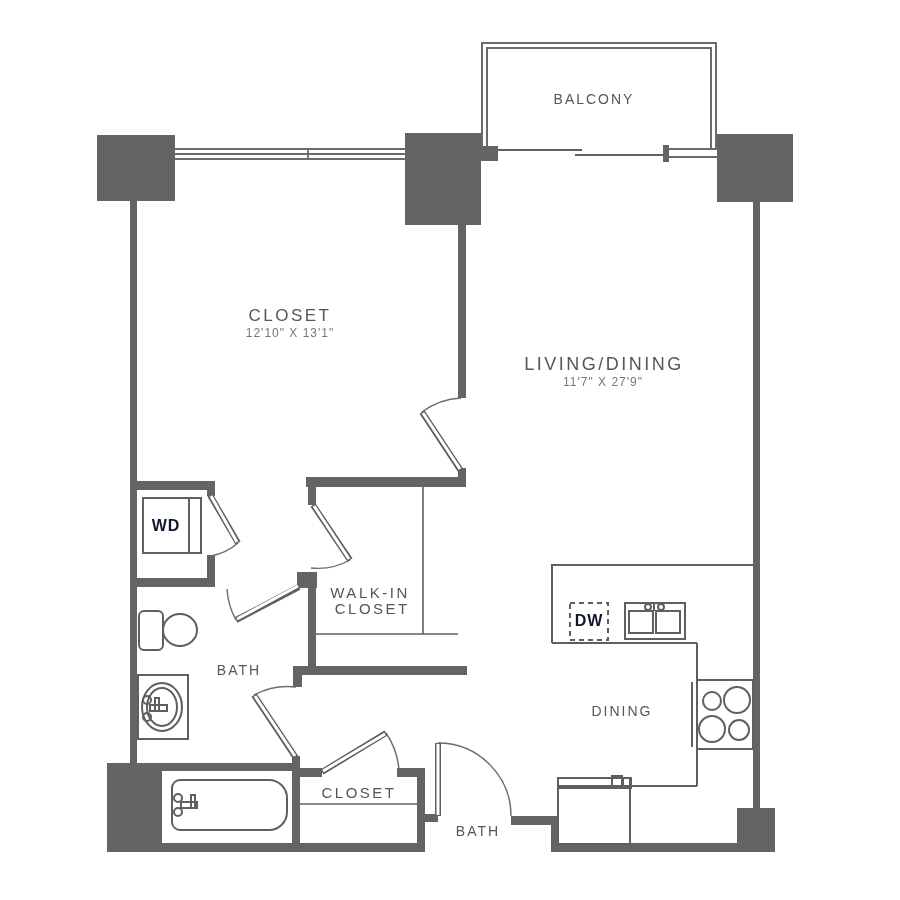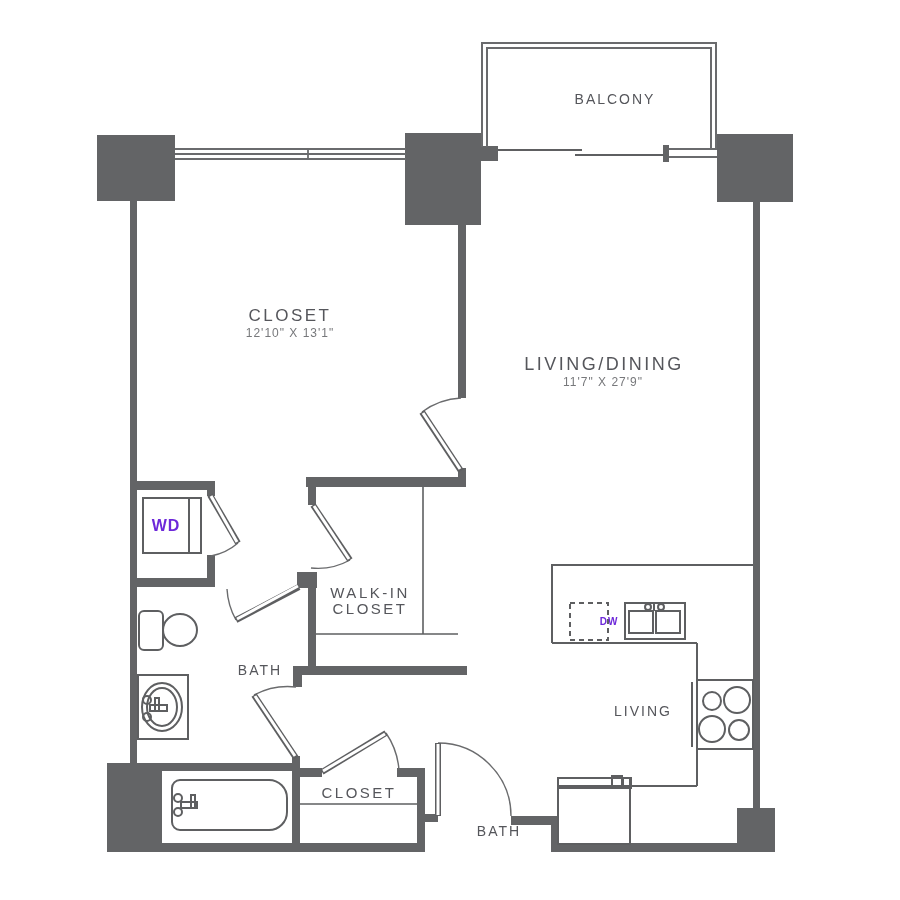--- a/index.html
+++ b/index.html
@@ -1,27 +1,27 @@
 <!DOCTYPE html>
 <html><head>
 <meta charset="utf-8">
 <style>
   html,body{margin:0;padding:0;background:#ffffff;}
   #plan{position:relative;width:900px;height:900px;background:#ffffff;overflow:hidden;
         font-family:"Liberation Sans", sans-serif;}
   #plan svg{position:absolute;left:0;top:0;}
   .room-label{position:absolute;transform:translate(-50%,-50%);color:#55565b;
       font-size:16px;letter-spacing:2.5px;font-weight:400;white-space:nowrap;text-align:center;}
-  .room-label.small{font-size:14px;letter-spacing:2px;margin-left:21px;}
+  .room-label.small{font-size:14px;letter-spacing:2px;}
   .room-dims{position:absolute;transform:translate(-50%,-50%);color:#77787b;
       font-size:12px;letter-spacing:1px;white-space:nowrap;}
-  .two-line{line-height:16px;font-size:15px;}
-  .fixture-label{position:absolute;transform:translate(-50%,-50%);color:#6d28d9;
+  .two-line{line-height:16px;font-size:15px;text-align:right;}
+  .fixture-label{position:absolute;transform:translate(-50%,-50%);color:#0f172a;
       font-size:16px;font-weight:bold;letter-spacing:1px;white-space:nowrap;}
-  .fixture-label.dw{font-size:10px;margin-left:20px;}
+  .fixture-label.dw{font-size:16px;}
 </style>
 </head>
 <body>
 
 <div id="plan">
 
 <svg width="900" height="900" viewBox="0 0 900 900">
 
   <g fill="#636466">
     <rect x="97" y="135" width="78" height="66"></rect>
@@ -195,19 +195,19 @@
   <div>WALK-IN</div>
   <div>CLOSET</div>
 </div>
 
 <div class="room-label small" style="left:239px;top:670px;">BATH</div>
 
 <div class="room-label" style="left:359px;top:792px;font-size:15px;">CLOSET</div>
 
 <div class="room-label small" style="left:478px;top:831px;">BATH</div>
 
-<div class="room-label small" style="left:622px;top:711px;">LIVING</div>
+<div class="room-label small" style="left:622px;top:711px;">DINING</div>
 
 <div class="fixture-label" style="left:166px;top:526px;">WD</div>
 
 <div class="fixture-label dw" style="left:589px;top:621px;">DW</div>
 
 </div>
 
 </body></html>

